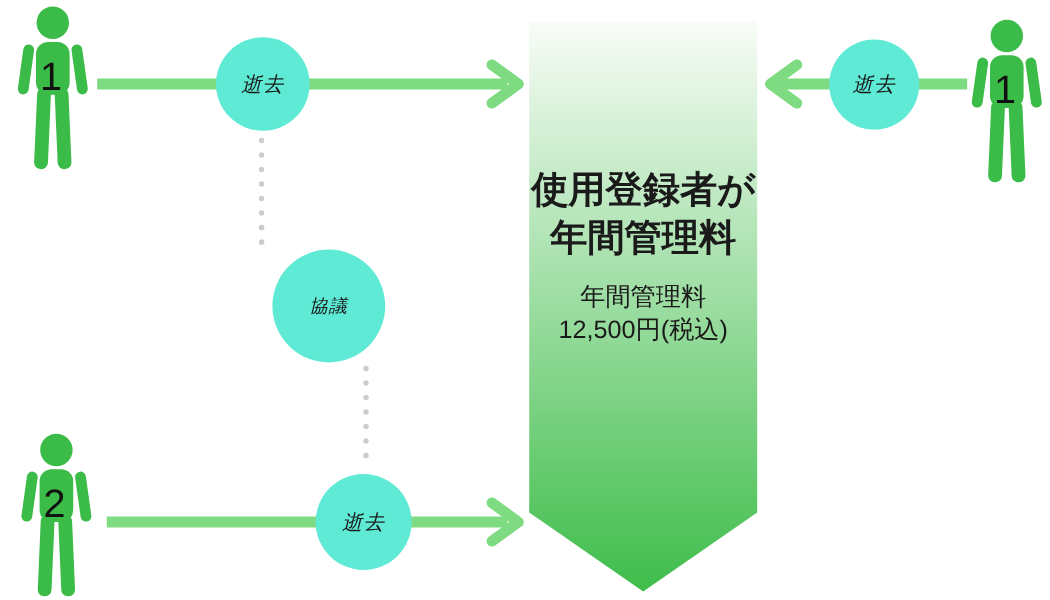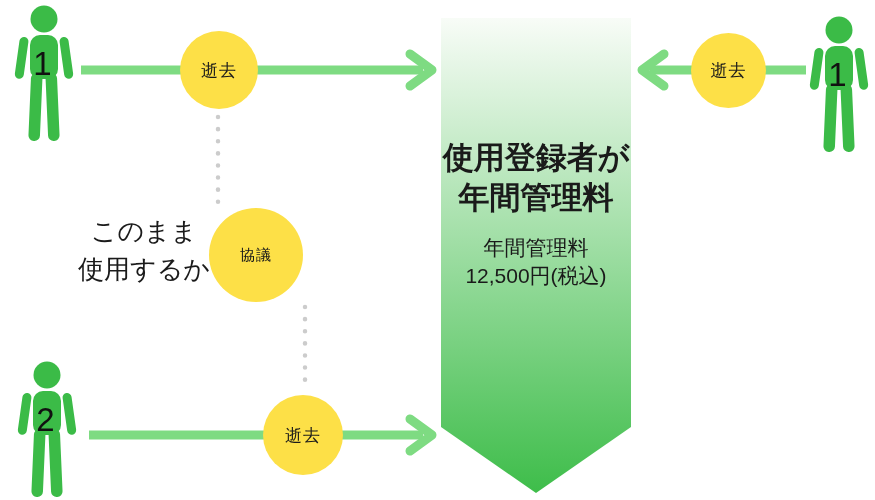--- a/index.html
+++ b/index.html
@@ -9,28 +9,29 @@
     background:#ffffff;
     overflow:hidden;
     font-family:"Liberation Sans", sans-serif;
     color:#1a1a1a;
   }
   .layer{position:absolute;left:0;top:0;width:875px;height:500px;pointer-events:none;}
 
   
   .node{
     position:absolute;
-    background:#fde047;
+    background:#5eead4;
     border-radius:50%;
     display:flex;align-items:center;justify-content:center;
     font-size:17px;color:#1a1a1a;
     letter-spacing:1px;
+    font-style:italic;
   }
   .node-tl{left:180px;top:31px;width:78px;height:78px;}
-  .node-consult{left:209px;top:208px;width:94px;height:94px;font-size:15px;}
+  .node-consult{left:227px;top:208px;width:94px;height:94px;font-size:15px;}
   .node-bl{left:263px;top:395px;width:80px;height:80px;}
   .node-tr{left:691px;top:33px;width:75px;height:75px;}
 
   
   .person{position:absolute;width:66px;height:138px;}
   .person svg{display:block;width:66px;height:138px;}
   .person-tl{left:11px;top:5px;}
   .person-tr{left:806px;top:16px;}
   .person-bl{left:14px;top:361px;}
   .pnum{
@@ -147,18 +148,14 @@
 
   <div class="center-title">
     <div>使用登録者が</div>
     <div>年間管理料</div>
   </div>
   <div class="center-sub">
     <div>年間管理料</div>
     <div>12,500円(税込)</div>
   </div>
 
-  <div class="question">
-    <div>このまま</div>
-    <div>使用するか</div>
-  </div>
 
 </div>
 
 </body></html>

